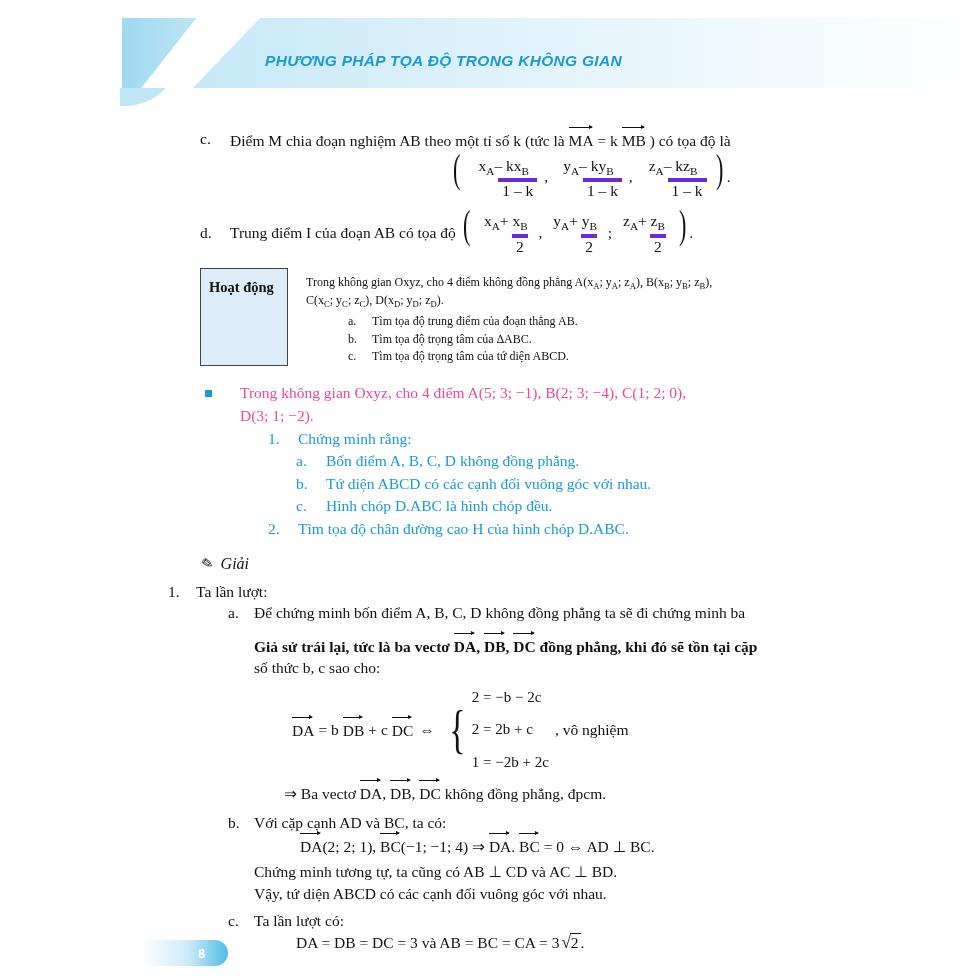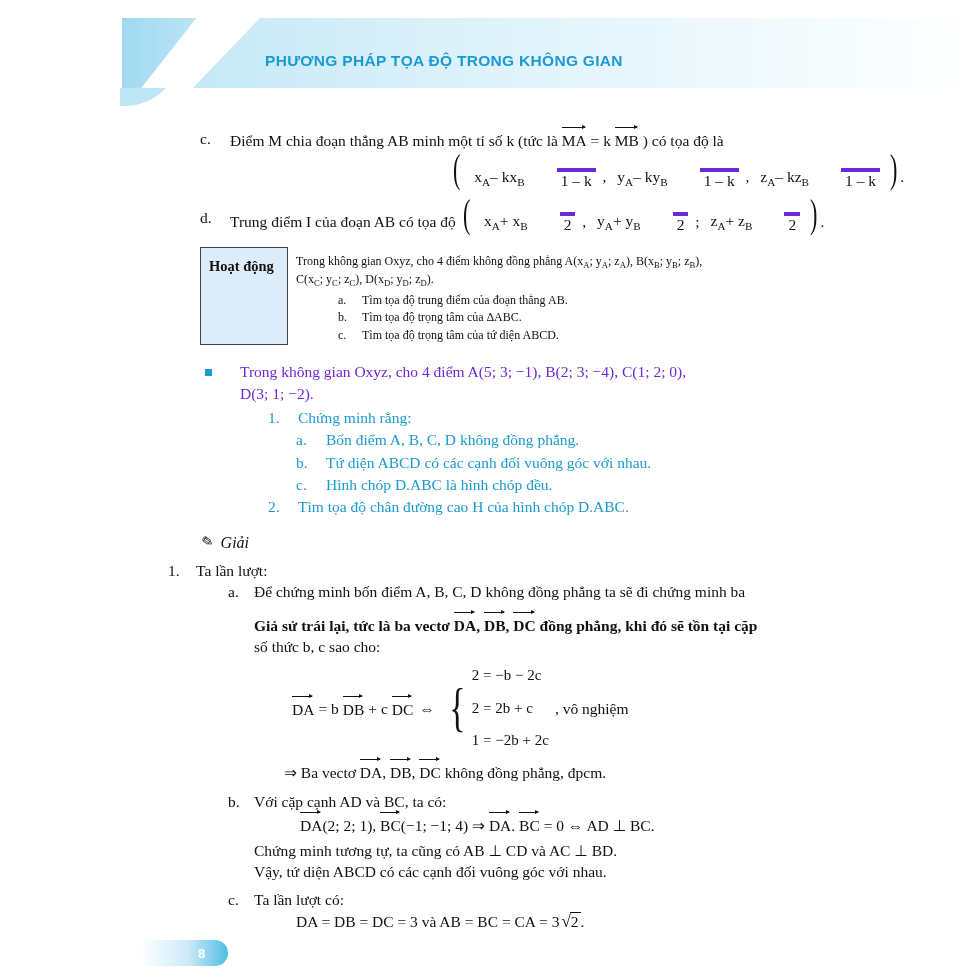--- a/index.html
+++ b/index.html
@@ -16,20 +16,21 @@
     overflow: hidden;
   }
 
   
   .page-header {
     position: absolute;
     top: 0;
     left: 0;
     width: 980px;
     height: 110px;
+    font-style: italic;
   }
   .header-band {
     position: absolute;
     top: 18px;
     left: 120px;
     right: 0;
     height: 70px;
     background: linear-gradient(90deg, #bfe6f5 0%, #d9f0fa 35%, #eef9fd 70%, #ffffff 100%);
   }
   .header-wedge {
@@ -120,21 +121,22 @@
     width: 0;
     height: 0;
     border-left: 4px solid #111;
     border-top: 2.5px solid transparent;
     border-bottom: 2.5px solid transparent;
   }
   sub { font-size: 0.72em; }
 
   .frac {
     display: inline-flex;
-    flex-direction: row;
+    flex-direction: column;
+    align-items: center;
     vertical-align: middle;
     margin: 0 3px;
     line-height: 1.18;
   }
   .frac .num { padding: 0 4px; }
   .frac .den { padding: 0 4px; border-top: 4px solid #6d28d9; margin-left: 28px; }
 
   .paren {
     display: inline-flex;
     align-items: center;
@@ -147,20 +149,21 @@
     transform: scaleX(0.55);
     display: inline-block;
   }
 
   
   .activity {
     position: relative;
     margin-top: 12px;
     display: flex;
     align-items: flex-start;
+    gap: 10px;
   }
   .activity-box {
     margin-left: 200px;
     width: 88px;
     min-height: 98px;
     border: 1px solid #444;
     background: #dcecf8;
     font-family: "Liberation Serif", serif;
     font-weight: bold;
     font-size: 14.5px;
@@ -183,21 +186,21 @@
   .bullet-sq {
     position: absolute;
     left: 205px;
     top: 8px;
     width: 7px;
     height: 7px;
     background: #1a9ad0;
   }
   .problem-head {
     margin-left: 240px;
-    color: #6d28d9;
+    color: #ec4899;
     font-size: 15.5px;
     line-height: 1.45;
     padding-right: 190px;
   }
   .problem-list { margin-left: 268px; color: #1a9ad0; margin-top: 1px; }
   .problem-list .row { margin-bottom: 1px; }
   .problem-sub { margin-left: 28px; }
 
   
   .giai {
@@ -288,21 +291,21 @@
   <div class="header-wedge2"></div>
   <div class="header-title">PHƯƠNG PHÁP TỌA ĐỘ TRONG  KHÔNG GIAN</div>
 </div>
 
 <div class="content">
 
   <div class="blk indent-a">
     <div class="row">
       <div class="lbl">c.</div>
       <div class="txt">
-        <span>Điểm M chia đoạn thẳng AB minh một tỉ số k (tức là</span>
+        <span>Điểm M chia đoạn nghiệm AB theo một tỉ số k (tức là</span>
         <span class="vec">MA</span>
         <span>= k</span>
         <span class="vec">MB</span>
         <span>) có tọa độ là</span>
       </div>
     </div>
     <div class="indent-c" style="margin-top:4px;">
       <span class="paren">
           <span class="big">(</span>
         </span>

